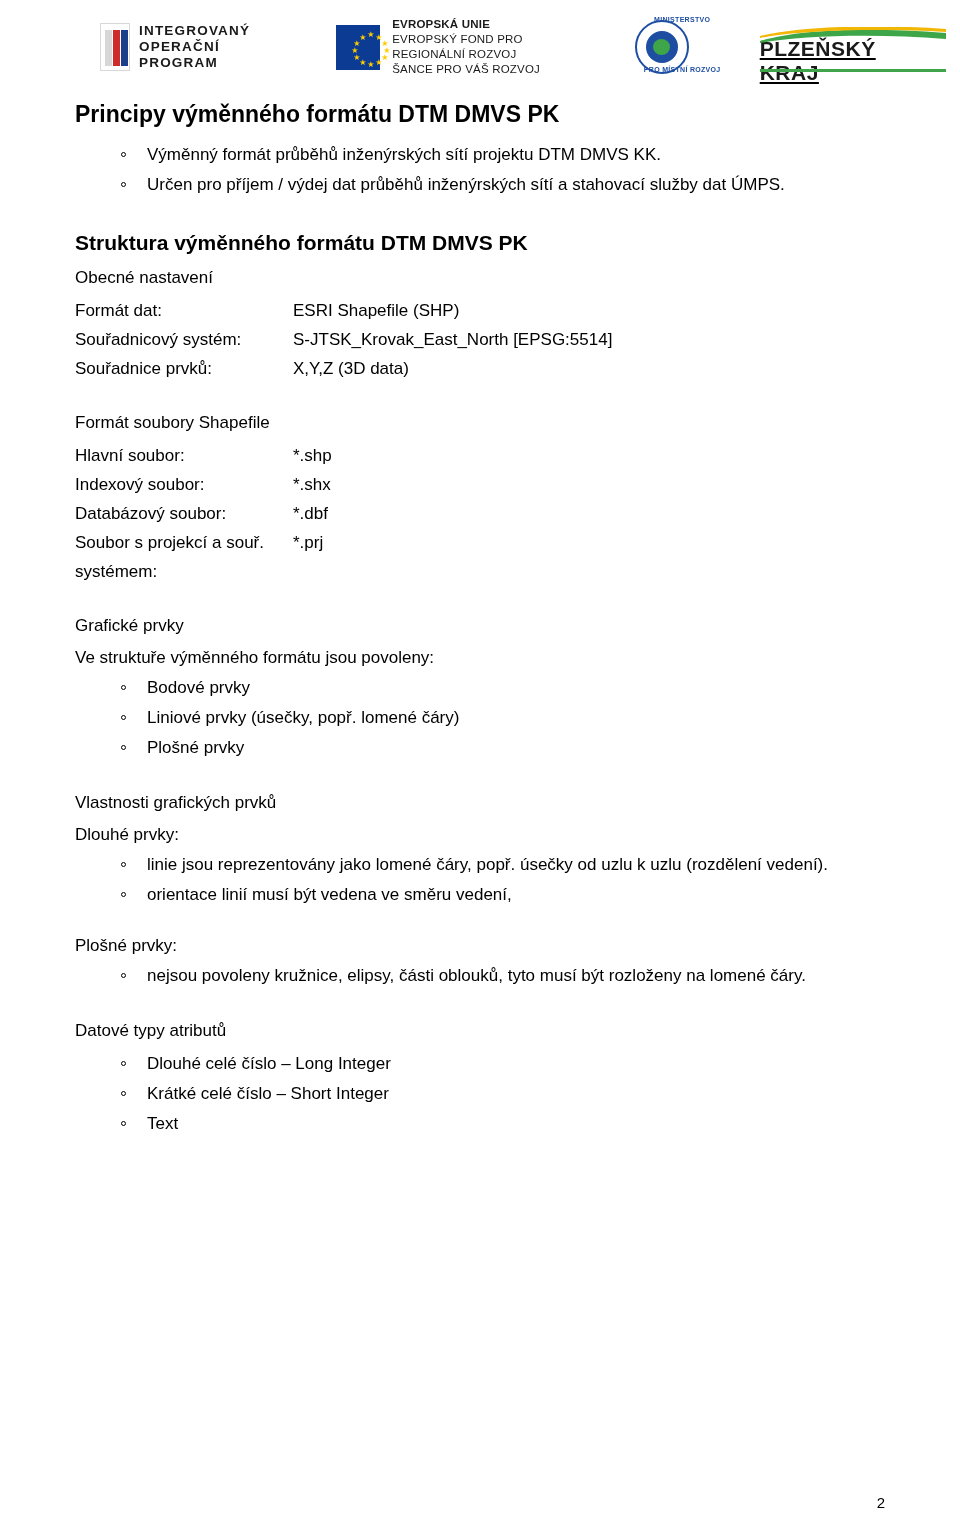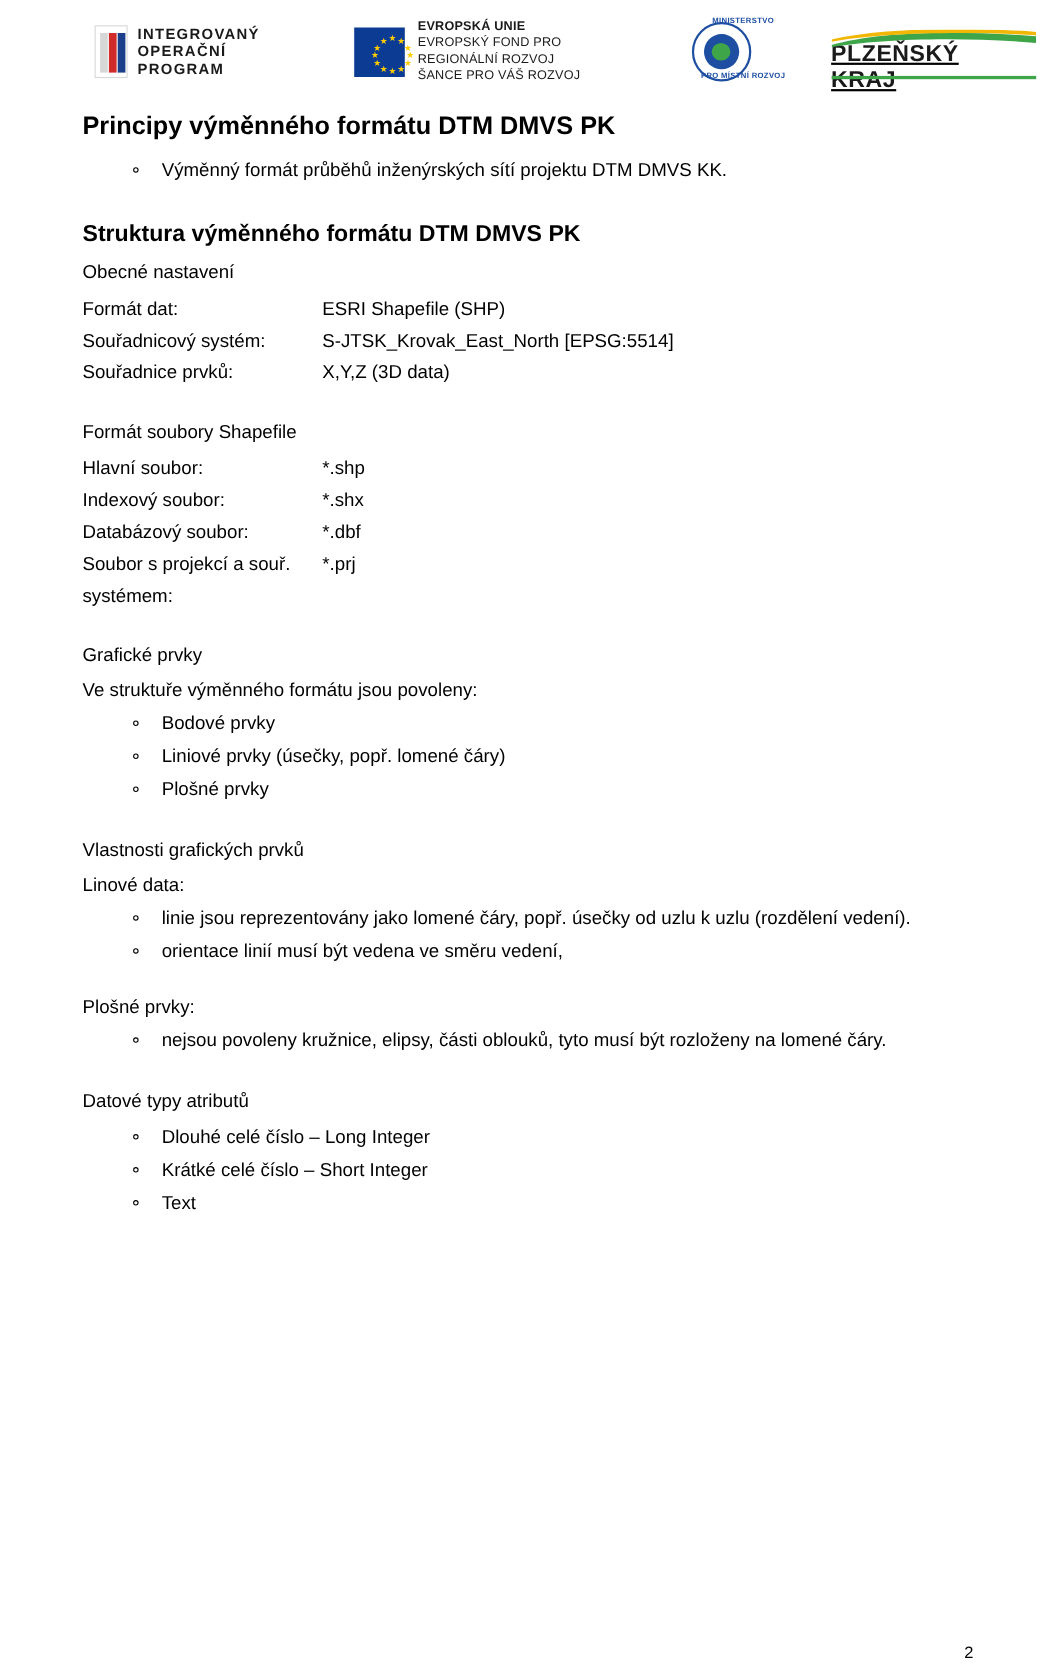--- a/index.html
+++ b/index.html
@@ -27,21 +27,21 @@
   .logo-strip {
     position: relative;
     height: 78px;
     margin: 8px 0 0 0;
     display: flex;
     align-items: center;
   }
   .logo-iop {
     display: flex;
     align-items: center;
-    margin-left: 11px;
+    margin-left: 25px;
   }
   .iop-flag {
     width: 30px;
     height: 48px;
     position: relative;
     margin-right: 9px;
     background: #ffffff;
     border: 1px solid #d8d8d8;
     box-sizing: border-box;
   }
@@ -281,20 +281,21 @@
       </svg>
       <div class="pk-text">PLZEŇSKÝ KRAJ</div>
       <div class="pk-line"></div>
     </div>
   </div>
 
   <h1 class="doc-h">Principy výměnného formátu DTM DMVS PK</h1>
 
   <ul class="bullets">
     <li>Výměnný formát průběhů inženýrských sítí projektu DTM DMVS KK.</li>
+    <li>Určen pro příjem / výdej dat průběhů inženýrských sítí a stahovací služby dat ÚMPS.</li>
   </ul>
 
   <h2 class="doc-h2">Struktura výměnného formátu DTM DMVS PK</h2>
 
   <div class="sect-label">Obecné nastavení</div>
 
   <div class="kv">
     <div class="k">Formát dat:</div>
     <div class="v">ESRI Shapefile (SHP)</div>
   </div>
@@ -328,21 +329,21 @@
 
   <div class="sect-label spaced">Grafické prvky</div>
   <p class="line">Ve struktuře výměnného formátu jsou povoleny:</p>
   <ul class="bullets">
     <li>Bodové prvky</li>
     <li>Liniové prvky (úsečky, popř. lomené čáry)</li>
     <li>Plošné prvky</li>
   </ul>
 
   <div class="sect-label spaced">Vlastnosti grafických prvků</div>
-  <p class="line">Linové data:</p>
+  <p class="line">Dlouhé prvky:</p>
   <ul class="bullets">
     <li>linie jsou reprezentovány jako lomené čáry, popř. úsečky od uzlu k uzlu (rozdělení vedení).</li>
     <li>orientace linií musí být vedena ve směru vedení,</li>
   </ul>
 
   <div class="spacer-20"></div>
   <p class="line">Plošné prvky:</p>
   <ul class="bullets">
     <li>nejsou povoleny kružnice, elipsy, části oblouků, tyto musí být rozloženy na lomené čáry.</li>
   </ul>

